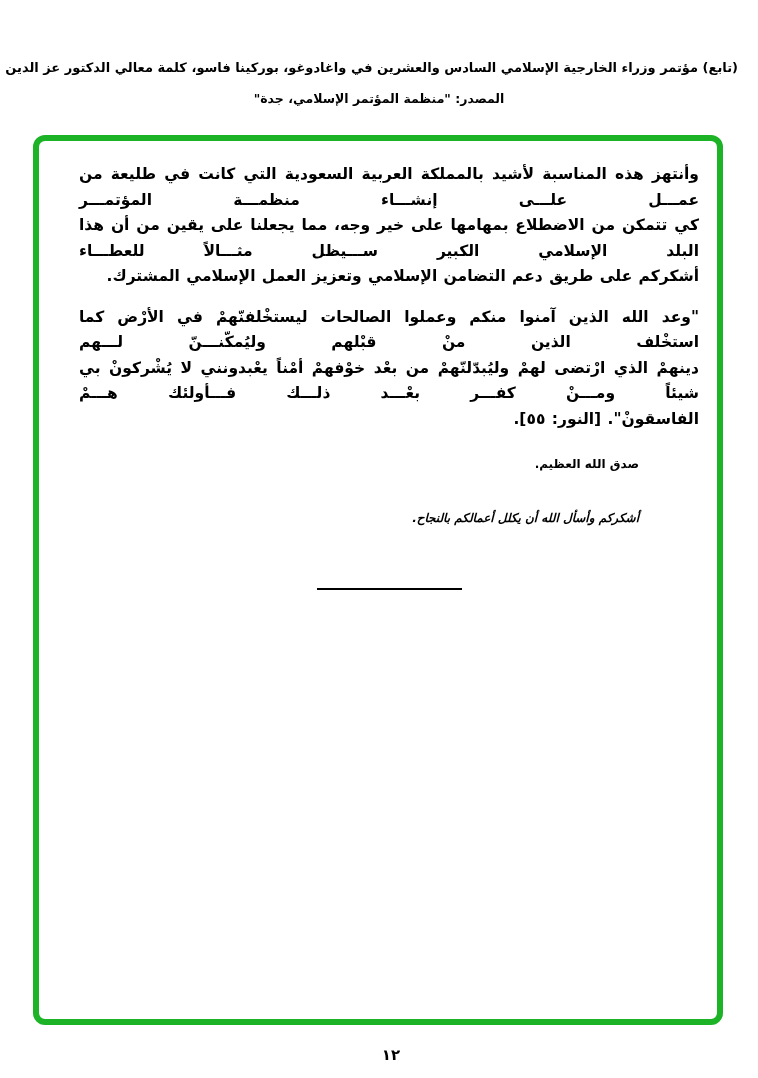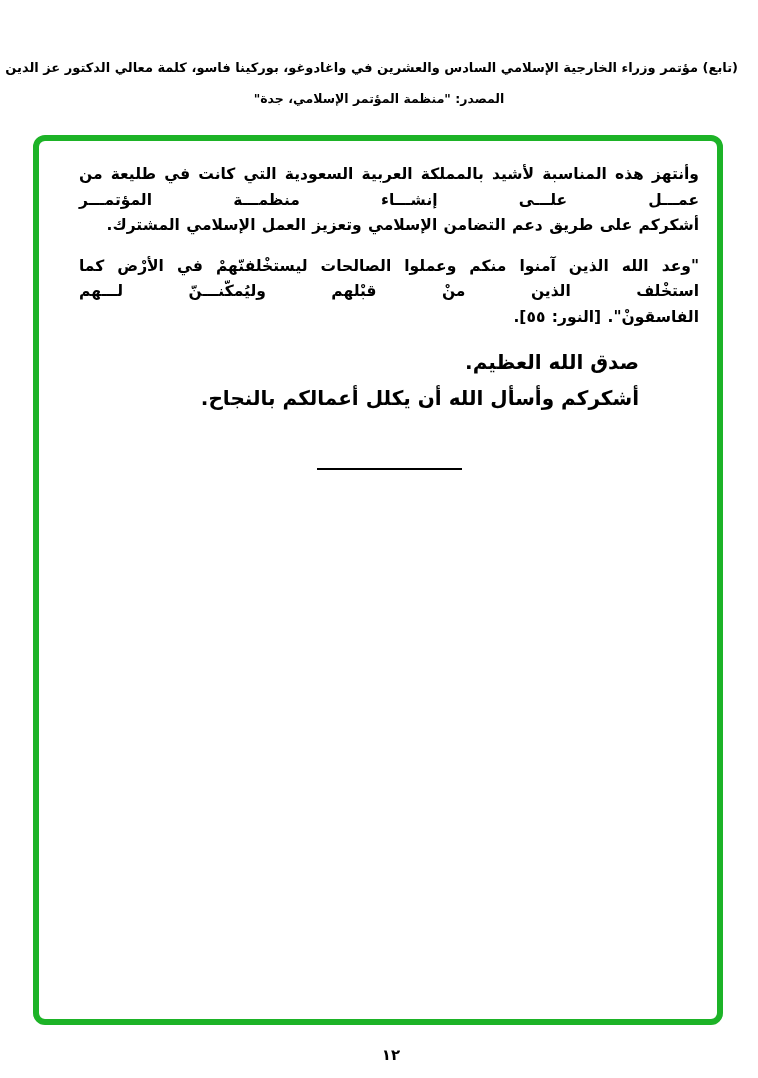--- a/index.html
+++ b/index.html
@@ -57,29 +57,29 @@
     text-align-last: justify;
     white-space: normal;
     word-spacing: 1px;
   }
   .line.last {
     text-align: right;
     text-align-last: right;
   }
   .para-verse { margin-top: 15px; }
   .closing-line {
-    font-size: 20px;
+    font-size: 12px;
     font-weight: 700;
     line-height: 25.5px;
     text-align: right;
     padding-left: 0;
     padding-right: 60px;
   }
   .closing-1 { margin-top: 20px; }
-  .closing-2 { margin-top: 10px; }
+  .closing-2 { margin-top: 28px; font-style: italic; }
   .divider {
     width: 145px;
     height: 2px;
     background: #000000;
     margin: 57px auto 0 auto;
   }
   .page-number {
     position: absolute;
     bottom: 14px;
     left: 0;
@@ -97,25 +97,27 @@
 
   <div class="doc-header">
     <div class="title-line">(تابع) مؤتمر وزراء الخارجية الإسلامي السادس والعشرين في واغادوغو، بوركينا فاسو، كلمة معالي الدكتور عز الدين العراقي (الأمين العام)</div>
     <div class="source-line">المصدر:  "منظمة المؤتمر الإسلامي، جدة"</div>
   </div>
 
   <div class="border-box" style="border-color: rgb(29, 179, 39); padding-left: 40px;">
 
     <div class="body-text">
       <div class="line">وأنتهز هذه المناسبة لأشيد بالمملكة العربية السعودية التي كانت في طليعة من عمـــل علـــى إنشـــاء منظمـــة المؤتمـــر</div>
+      <div class="line">كي تتمكن من الاضطلاع بمهامها على خير وجه، مما يجعلنا على يقين من أن هذا البلد الإسلامي الكبير ســـيظل مثـــالاً للعطـــاء</div>
       <div class="line last">أشكركم على طريق دعم التضامن الإسلامي وتعزيز العمل الإسلامي المشترك.</div>
     </div>
 
     <div class="body-text para-verse">
       <div class="line">"وعد الله الذين آمنوا منكم وعملوا الصالحات ليستخْلفنّهمْ في الأرْض كما استخْلف الذين منْ قبْلهم وليُمكّنـــنّ لـــهم</div>
+      <div class="line">دينهمْ الذي ارْتضى لهمْ وليُبدّلنّهمْ من بعْد خوْفهمْ أمْناً يعْبدونني لا يُشْركونْ بي شيئاً ومـــنْ كفـــر بعْـــد ذلـــك فـــأولئك هـــمْ</div>
       <div class="line last">الفاسقونْ".     [النور: ٥٥].</div>
     </div>
 
     <div class="closing-line closing-1">صدق الله العظيم.</div>
 
     <div class="closing-line closing-2">أشكركم وأسأل الله أن يكلل أعمالكم بالنجاح.</div>
 
     <div class="divider"></div>
 
   </div>

